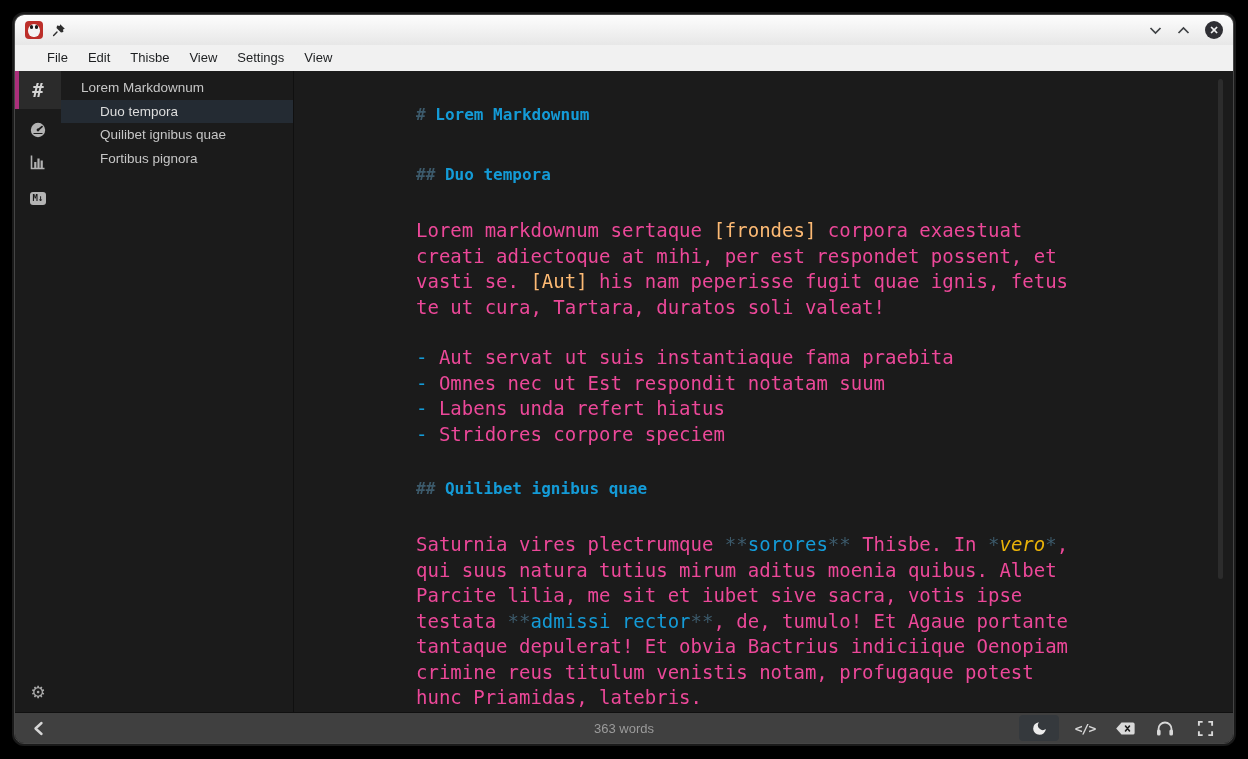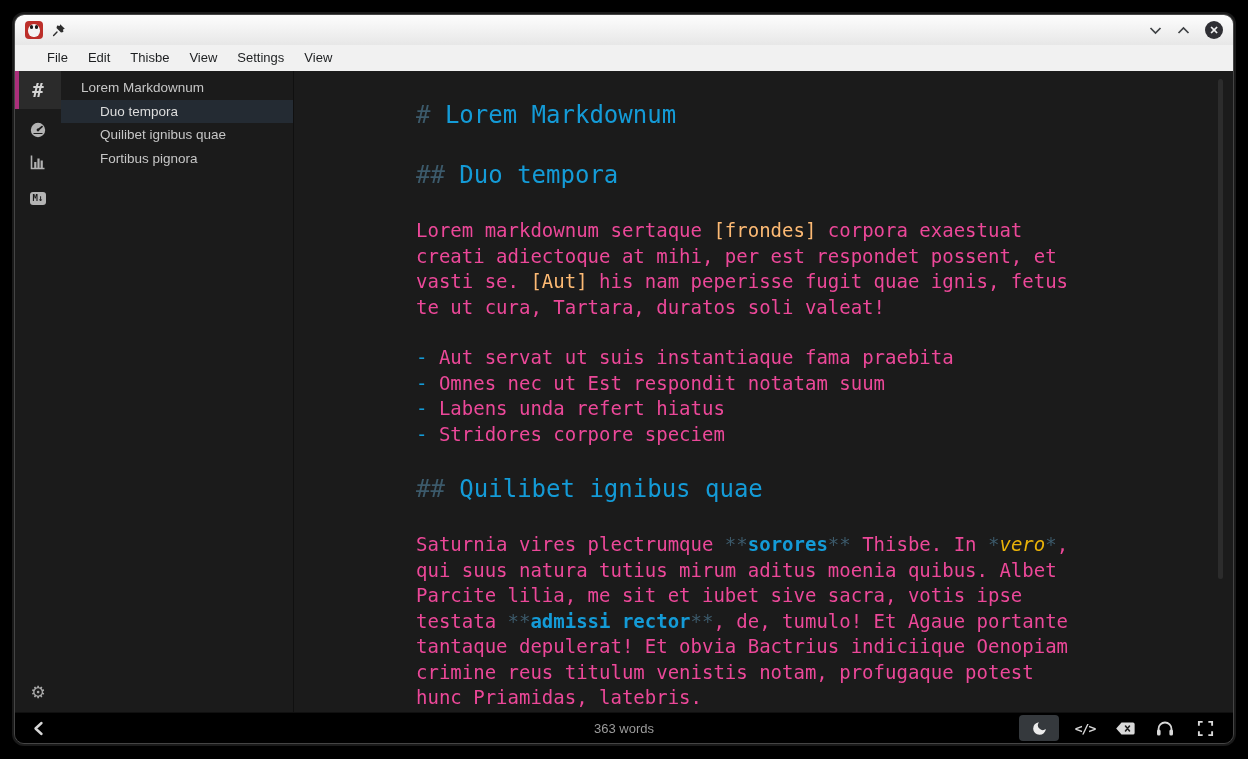--- a/index.html
+++ b/index.html
@@ -55,39 +55,39 @@
 
   .outline { width:232px; flex:0 0 auto; padding-top:5px; }
   .outline-row { height:23.5px; display:flex; align-items:center;
                  font-size:13.5px; color:#c6c6c6; white-space:nowrap; }
   .outline-row.lvl1 { padding-left:20px; }
   .outline-row.lvl2 { padding-left:39px; }
   .outline-row.sel  { background:#242b33; color:#dcdcdc; }
 
   .editor { flex:1; border-left:1px solid #101010; position:relative; overflow:hidden; }
   .doc { padding:30px 0 0 122px; font-family:"DejaVu Sans Mono",monospace; white-space:pre; }
-  .block-h1, .block-h2 { font-size:24px; font-weight:normal; line-height:28px; }
+  .block-h1, .block-h2 { font-size:16px; font-weight:bold; line-height:28px; }
   .block-h1 { margin:0 0 32px; }
   .block-h2 { margin:0 0 29px; }
   .block-p  { margin:0 0 25px; }
   .block-ul { margin:0 0 28px; }
   .block-p .line, .block-ul .line { font-size:19px; line-height:25.5px; }
   .sg-t     { color:#ec4899; }
   .sg-h     { color:#149bd7; }
   .sg-tok   { color:#3c5a6b; }
   .sg-link  { color:#fdba74; }
-  .sg-b     { color:#149bd7; font-weight:bold; }
+  .sg-b     { color:#149bd7; font-weight:normal; }
   .sg-i     { color:#eab308; font-style:italic; }
   .sg-bullet{ color:#149bd7; }
   .scroll-thumb { position:absolute; right:10px; top:8px; width:5px; height:500px;
                   border-radius:3px; background:#2c2c2c; }
 
   
   .statusbar { position:absolute; left:0; right:0; bottom:0; height:31px;
-               background:#000000; border-top:1px solid #101010;
+               background:#404040; border-top:1px solid #101010;
                display:flex; align-items:center; }
   .back-btn { margin-left:18px; display:flex; align-items:center; }
   .word-count { position:absolute; left:0; right:0; text-align:center;
                 font-size:13px; color:#9b9b9b; pointer-events:none; }
   .status-icons { margin-left:auto; display:flex; align-items:center; gap:12px;
                   margin-right:14px; z-index:2; }
   .sicon { display:flex; align-items:center; justify-content:center; height:26px;
            min-width:28px; border-radius:4px; }
   .sicon.active { background:#35393d; width:40px; }
   .code-glyph { font-family:"DejaVu Sans Mono",monospace; font-weight:bold;

